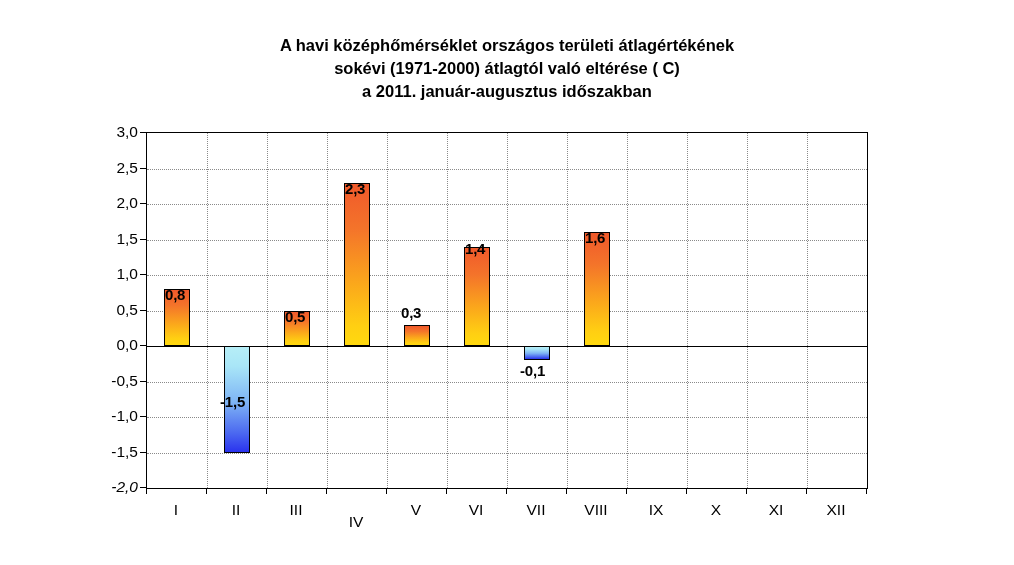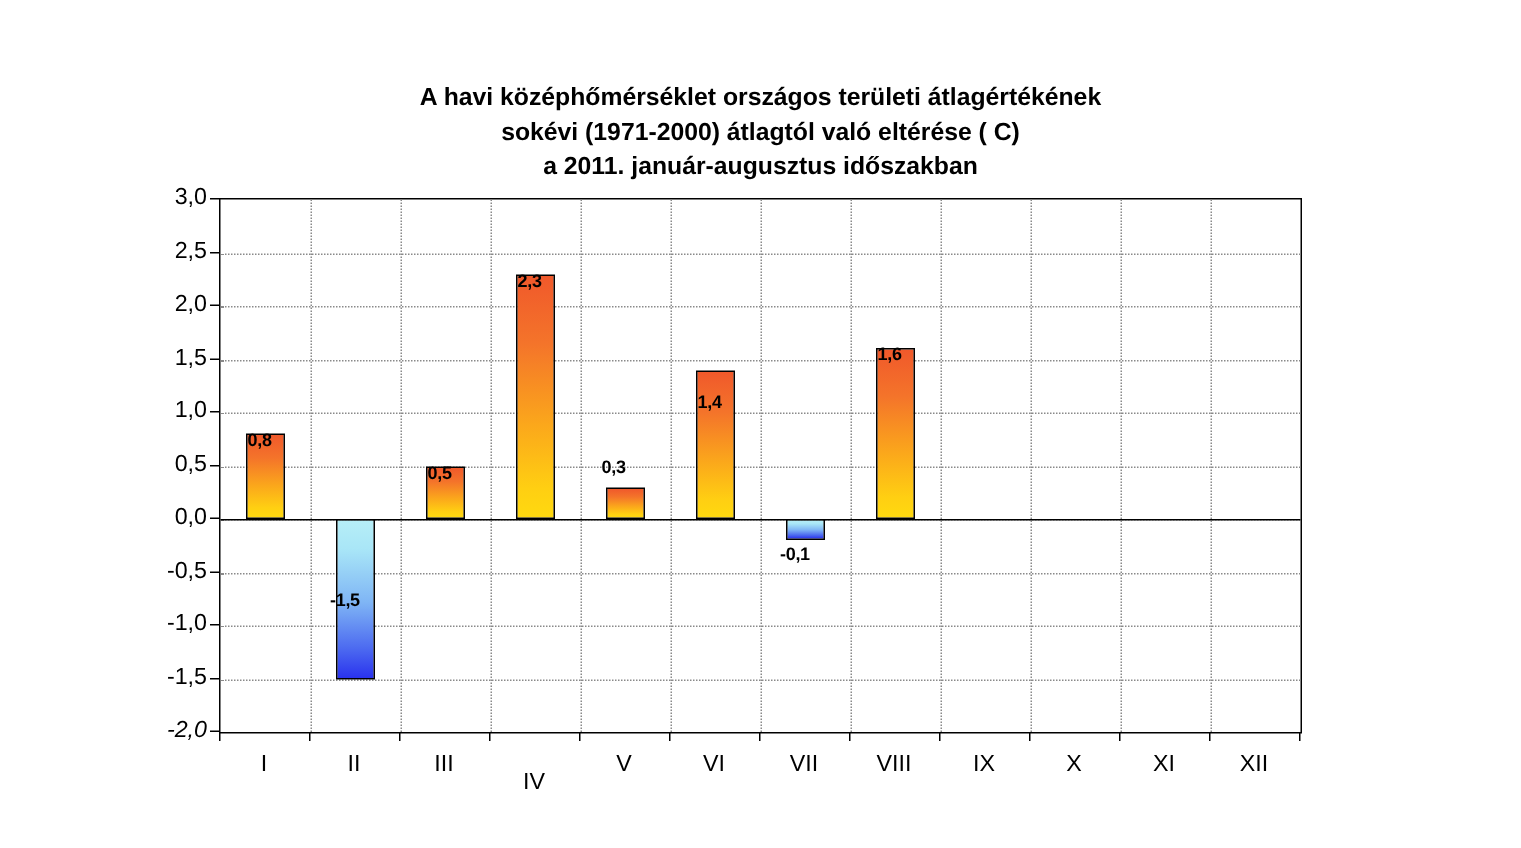--- a/index.html
+++ b/index.html
@@ -13,21 +13,21 @@
     position: relative;
     font-family: "Liberation Sans", sans-serif;
     color: #000000;
     overflow: hidden;
   }
 
   
   #chart-title {
     position: absolute;
     left: 0;
-    top: 54px;
+    top: 34px;
     width: 1014px;
     text-align: center;
     font-size: 16.5px;
     font-weight: bold;
     line-height: 23px;
     color: #000000;
   }
   #chart-title .tline { display: block; white-space: pre; }
 
   
@@ -73,21 +73,21 @@
     box-sizing: border-box;
   }
   .bar.pos {
     background: linear-gradient(to bottom, #f0592b 0%, #f4742a 28%, #fba81b 62%, #ffcf12 88%, #ffd90f 100%);
   }
   .bar.neg {
     background: linear-gradient(to bottom, #b6eef7 0%, #a9e6f7 18%, #7fb5f5 52%, #4b68f0 82%, #2a33ee 100%);
   }
   .bar-label {
     position: absolute;
-    font-size: 12px;
+    font-size: 15px;
     font-weight: bold;
     color: #000000;
     white-space: nowrap;
     letter-spacing: -0.2px;
   }
 
   
   .ytick-label {
     position: absolute;
     right: 0;
@@ -217,21 +217,21 @@
       <div class="bar-label" style="left: 18px; top: 153.2px;">0,8</div>
       <div class="bar neg" style="left: 77px; top: 213px; width: 26px; height: 106.5px;"></div>
       <div class="bar-label" style="left: 73px; top: 259.5px;">-1,5</div>
       <div class="bar pos" style="left: 137px; top: 177.5px; width: 26px; height: 35.5px;"></div>
       <div class="bar-label" style="left: 138px; top: 174.5px;">0,5</div>
       <div class="bar pos" style="left: 197px; top: 49.7px; width: 26px; height: 163.3px;"></div>
       <div class="bar-label" style="left: 198px; top: 46.7px;">2,3</div>
       <div class="bar pos" style="left: 257px; top: 191.7px; width: 26px; height: 21.3px;"></div>
       <div class="bar-label" style="left: 254px; top: 170.7px;">0,3</div>
       <div class="bar pos" style="left: 317px; top: 113.6px; width: 26px; height: 99.4px;"></div>
-      <div class="bar-label" style="left: 318px; top: 128px;">1,4</div>
+      <div class="bar-label" style="left: 318px; top: 107px;">1,4</div>
       <div class="bar neg" style="left: 377px; top: 213px; width: 26px; height: 14.2px;"></div>
       <div class="bar-label" style="left: 373px; top: 229.2px;">-0,1</div>
       <div class="bar pos" style="left: 437px; top: 99.4px; width: 26px; height: 113.6px;"></div>
       <div class="bar-label" style="left: 438px; top: 96.4px;">1,6</div>
     </div>
 </div>
 
 <div id="xtick-labels">
     <div class="xtick-label" style="left: 0px;">I</div>
     <div class="xtick-label" style="left: 60px;">II</div>

